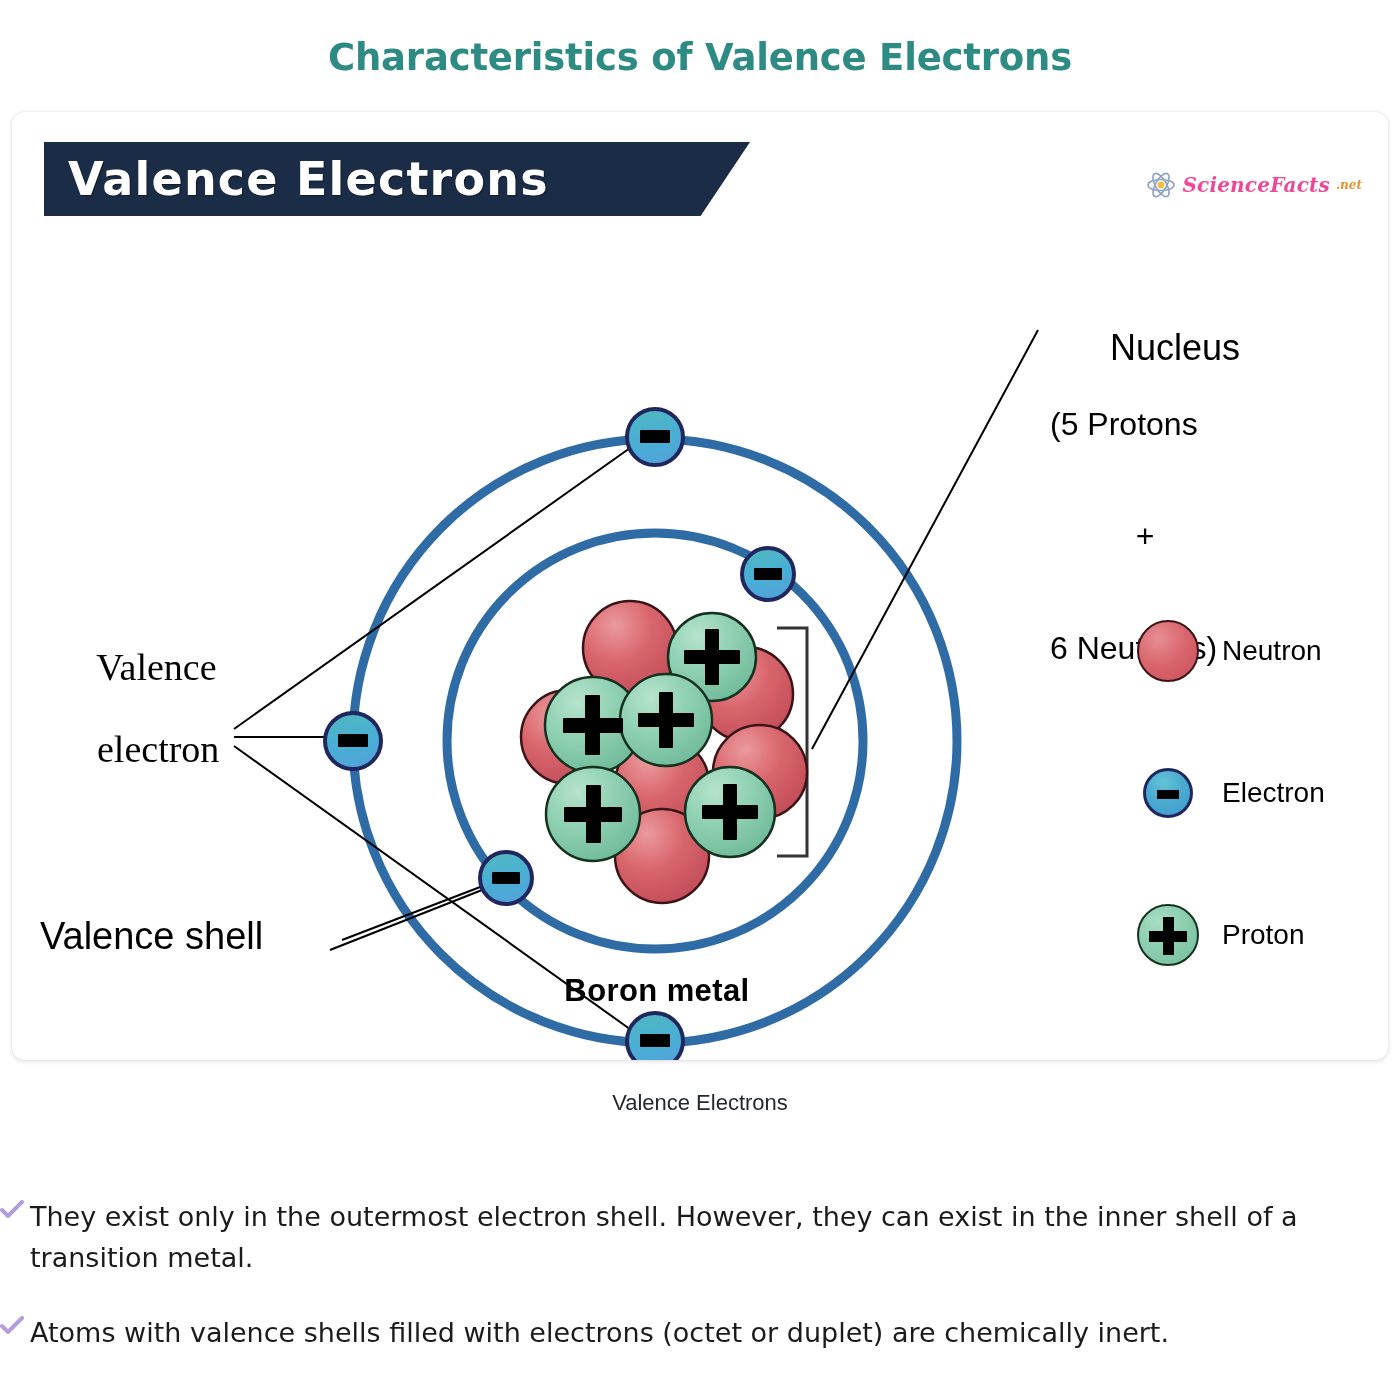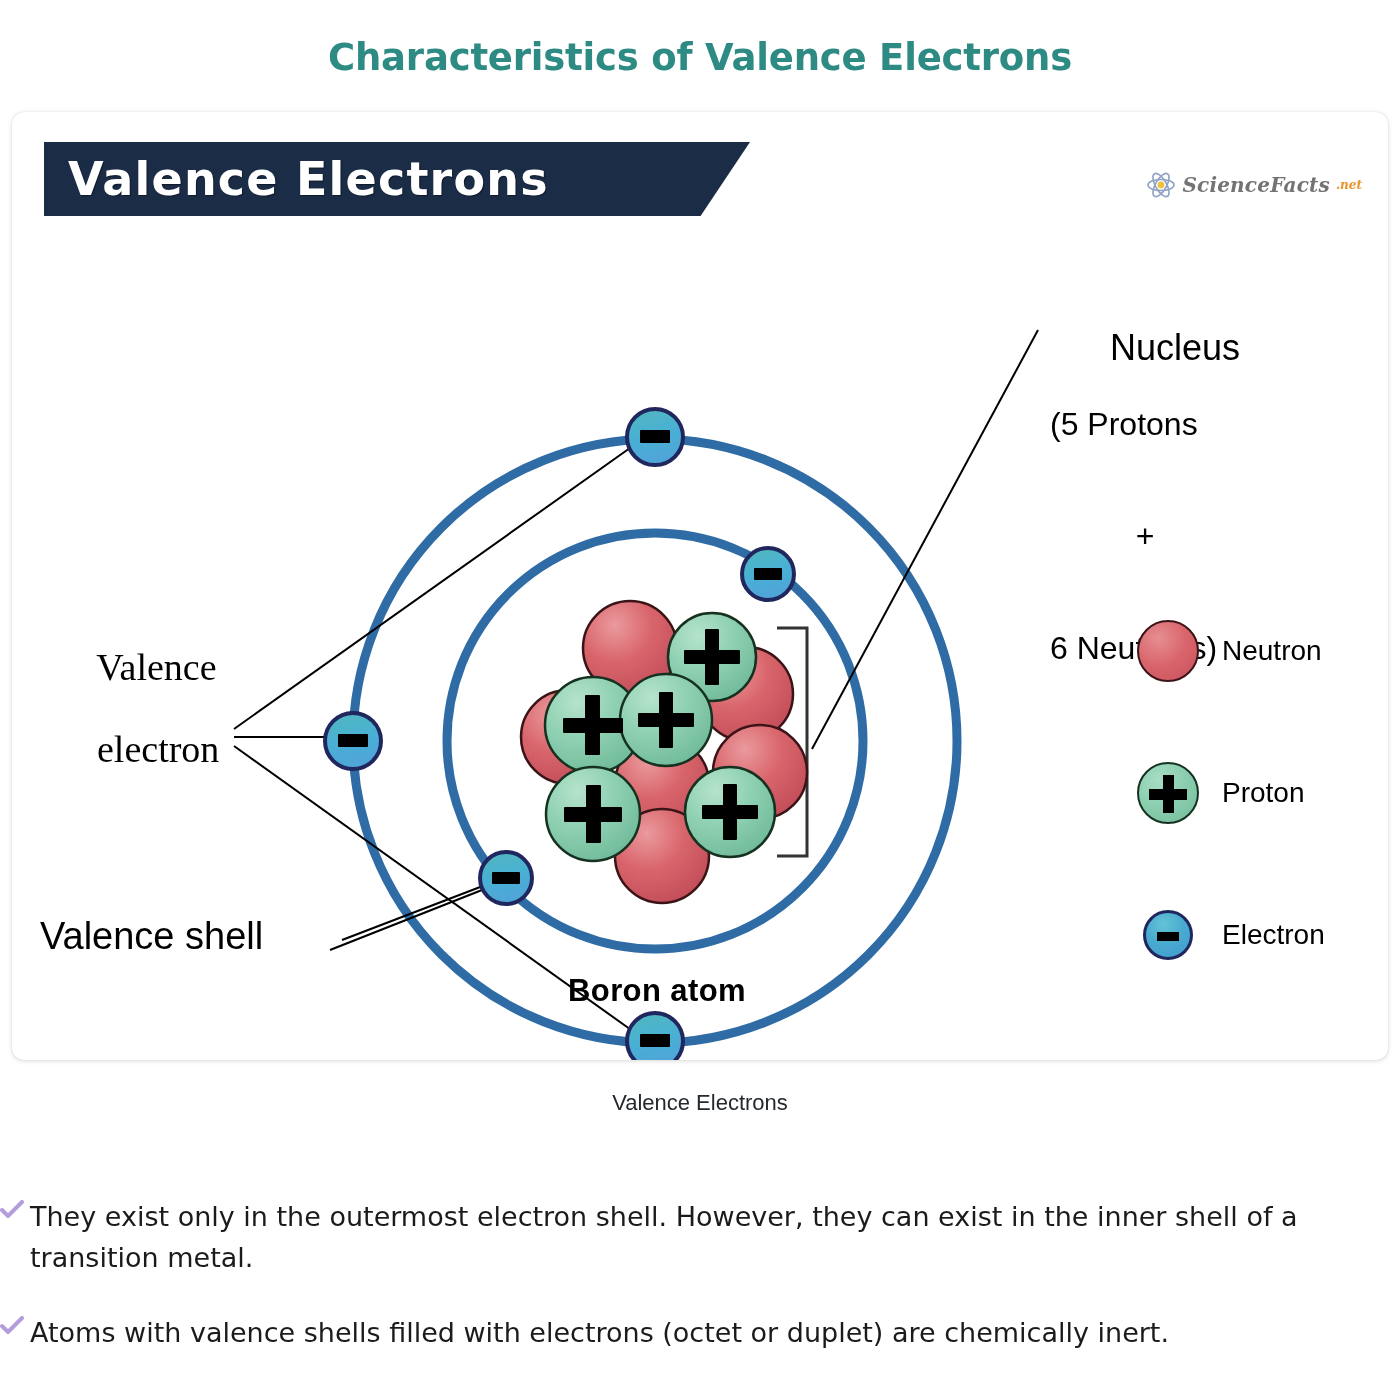--- a/index.html
+++ b/index.html
@@ -45,21 +45,21 @@
     text-shadow: 1px 1px 1px rgba(0,0,0,0.45);
   }
 
   
   .brand {
     position: absolute; right: 26px; top: 58px;
     display: flex; align-items: center; gap: 6px;
   }
   .brand-name {
     font-family: "DejaVu Serif", serif;
-    font-style: italic; font-size: 20px; font-weight: bold; color: #737373;
+    font-style: italic; font-size: 20px; font-weight: bold; color: #ec4899;
     letter-spacing: 0.2px;
   }
   .brand-tld {
     font-family: "DejaVu Serif", serif;
     font-style: italic; font-size: 12px; color: #e8922a; font-weight: bold;
   }
 
   
   .diagram { position: absolute; left: 0; top: 0; width: 1376px; height: 948px; }
 
@@ -247,46 +247,46 @@
       <span class="sub">6 Neutrons)</span>
     </div>
 
     <div class="dlabel" id="label-valence-electrons">
       <span>Valence</span><br>
       <span>electron</span>
     </div>
 
     <div class="dlabel" id="label-valence-shell">Valence shell</div>
 
-    <div class="dlabel" id="label-boron">Boron atom</div>
+    <div class="dlabel" id="label-boron">Boron metal</div>
 
     <div class="legend">
       <div class="legend-row">
         <span class="legend-swatch">
           <span class="ball neutron"></span>
         </span>
         <span class="legend-text">Neutron</span>
+      </div>
+      <div class="legend-row">
+        <span class="legend-swatch">
+          <span class="ball electron">
+                <i class="minus-b"></i>
+              </span>
+        </span>
+        <span class="legend-text">Electron</span>
       </div>
       <div class="legend-row">
         <span class="legend-swatch">
           <span class="ball proton">
                 <i class="plus-h"></i>
                 <i class="plus-v"></i>
               </span>
         </span>
         <span class="legend-text">Proton</span>
       </div>
-      <div class="legend-row">
-        <span class="legend-swatch">
-          <span class="ball electron">
-                <i class="minus-b"></i>
-              </span>
-        </span>
-        <span class="legend-text">Electron</span>
-      </div>
     </div>
 
   </div>
   </div>
 
   <div class="caption">Valence Electrons</div>
 
   <div class="facts">
     <div class="fact-row">
       <span class="check-icon">

